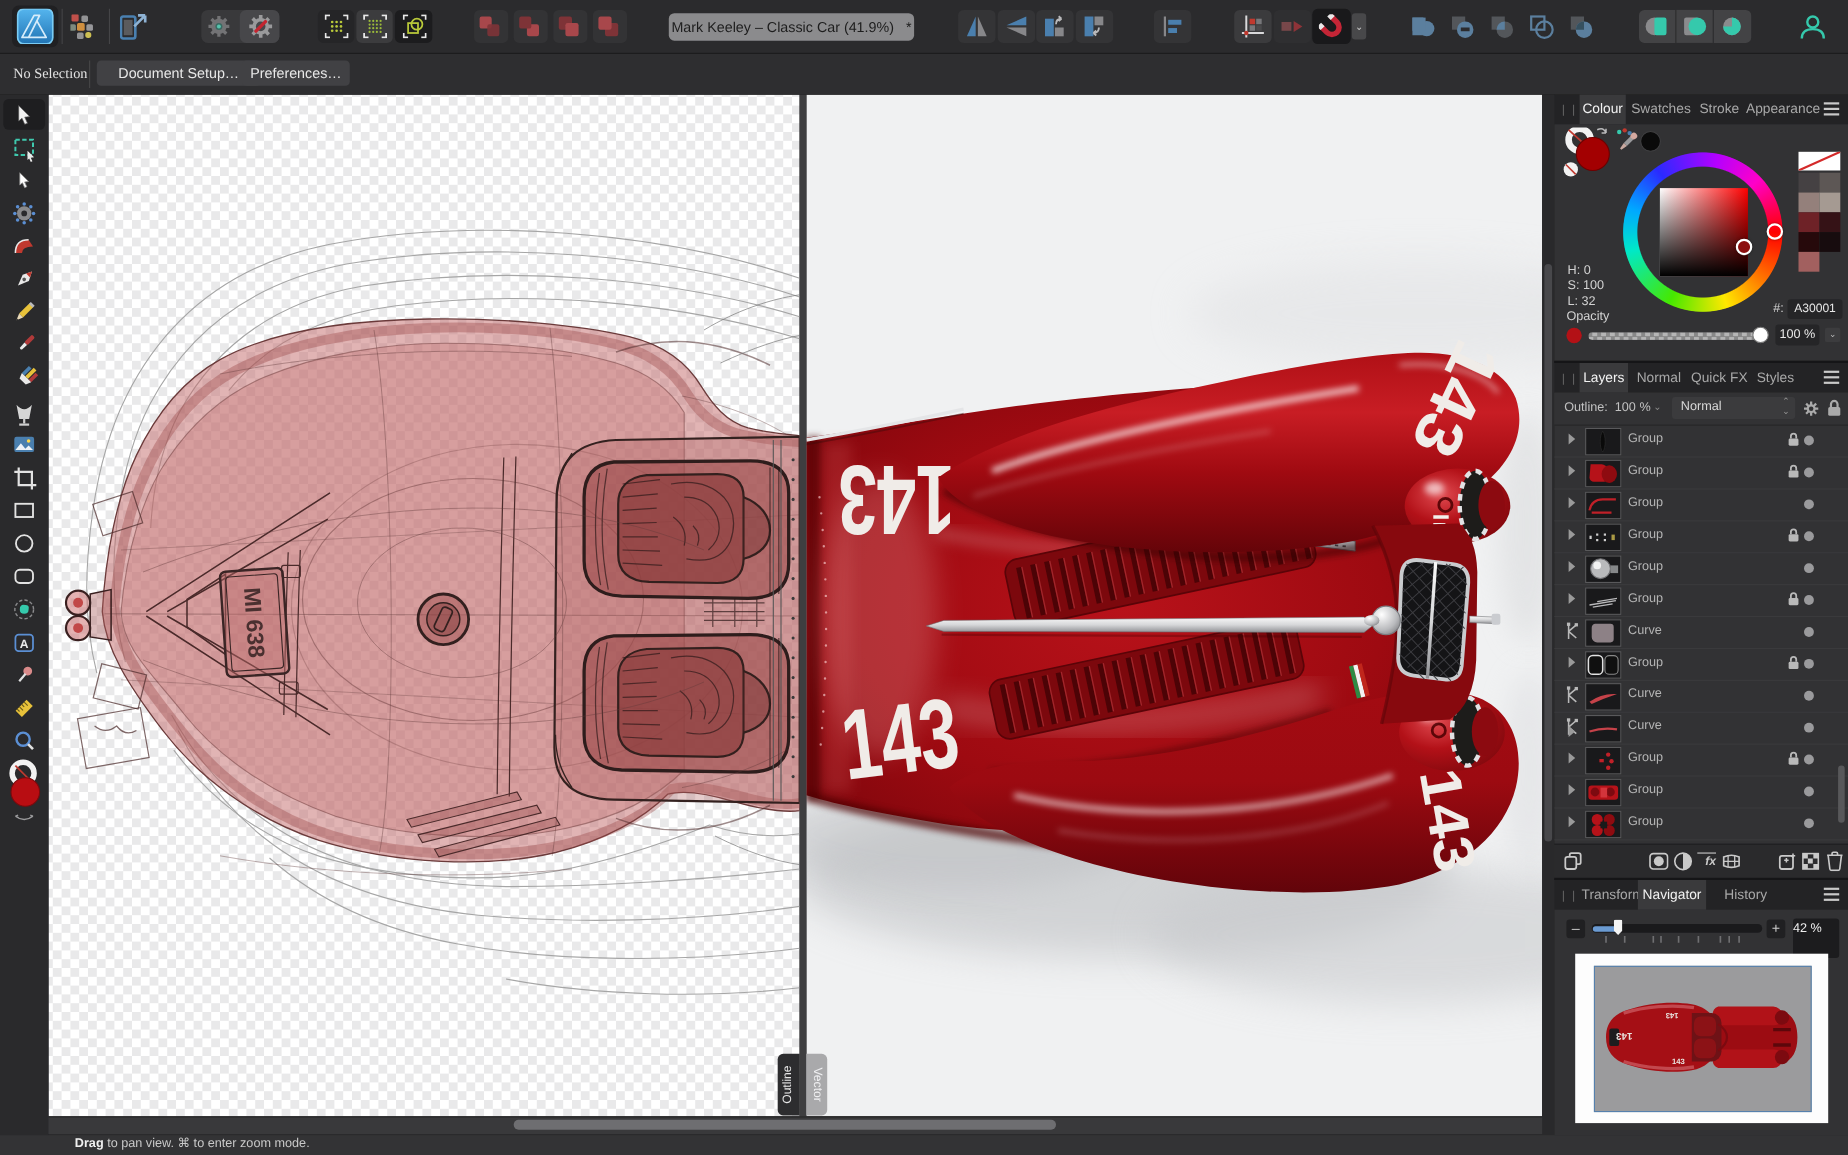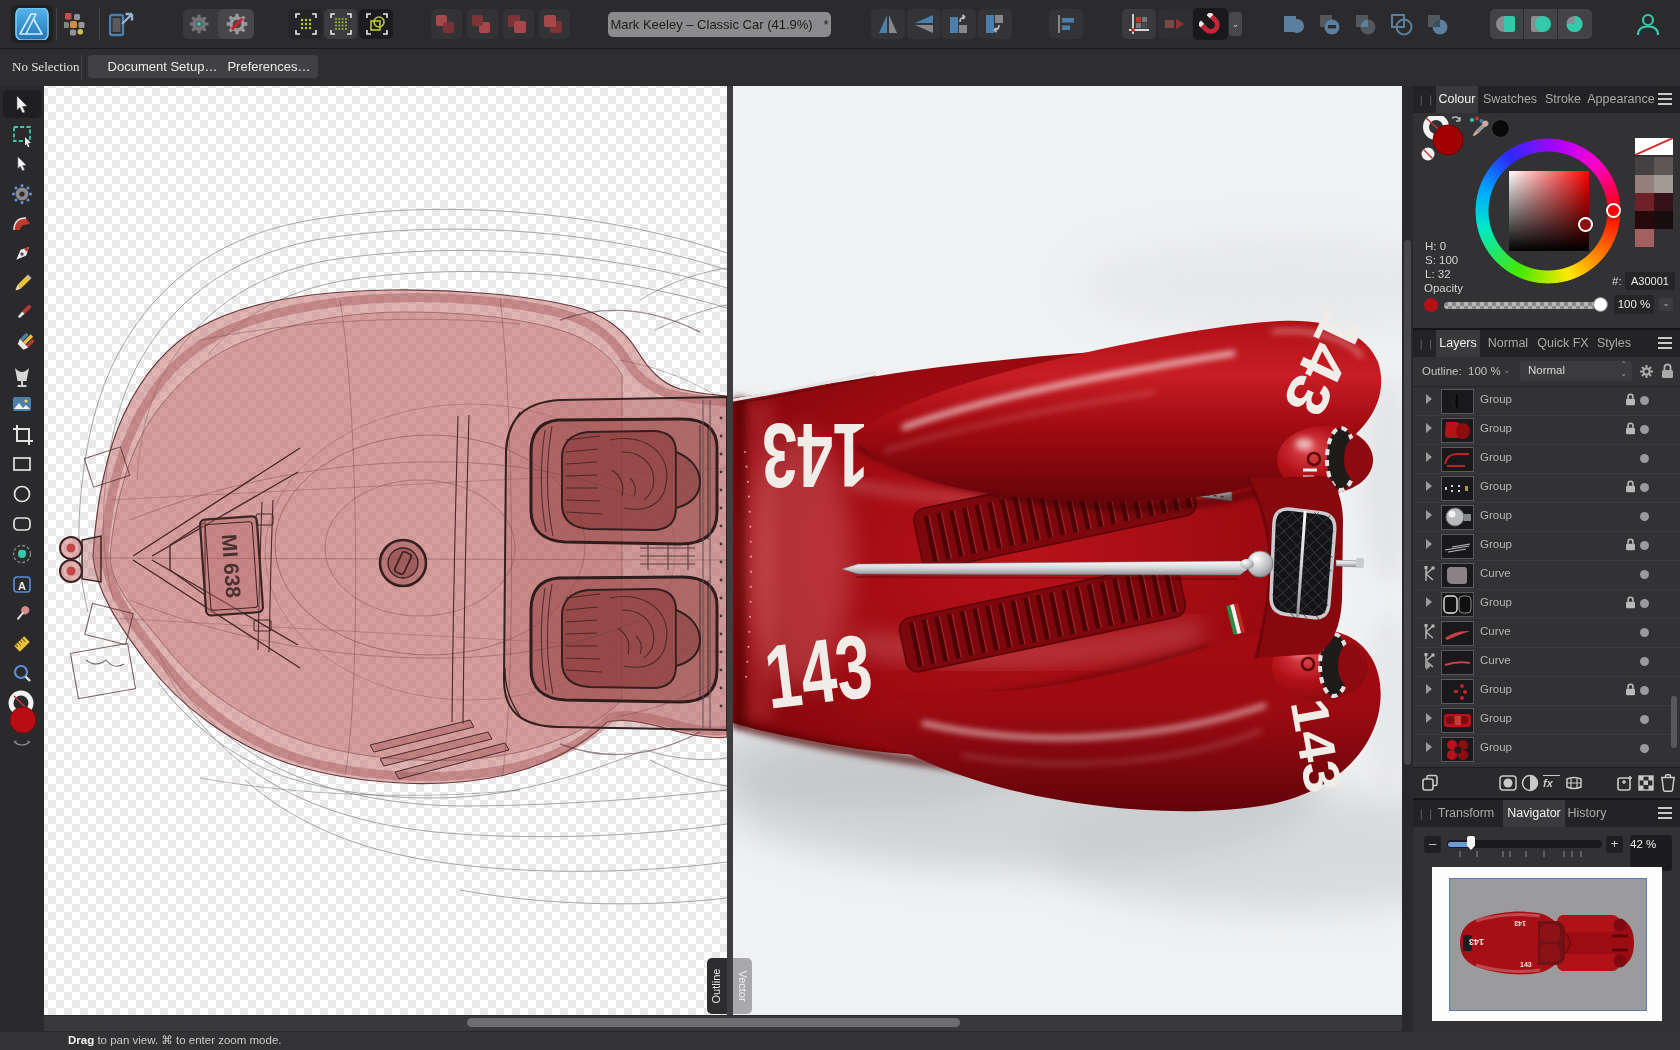--- a/index.html
+++ b/index.html
@@ -974,21 +974,21 @@
           <path d="M6 5 V3 a1.5 1.5 0 0 1 1.5 -1.5 H 14 a 2 2 0 0 1 2 2 V 10 a1.5 1.5 0 0 1 -1.5 1.5 H 12" fill="none" stroke="#c9c9c9" stroke-width="1.6"></path>
         </svg>
     <svg class="abs" style="left:86px;top:6px;" width="18" height="18" viewBox="0 0 18 18">
           <rect x="1" y="2" width="16" height="14" rx="3" fill="none" stroke="#c9c9c9" stroke-width="1.5"></rect>
           <circle cx="9" cy="9" r="4.5" fill="#c9c9c9"></circle>
         </svg>
     <svg class="abs" style="left:108px;top:6px;" width="18" height="18" viewBox="0 0 18 18">
           <circle cx="9" cy="9" r="7.5" fill="none" stroke="#c9c9c9" stroke-width="1.5"></circle>
           <path d="M9 1.5 A7.5 7.5 0 0 1 9 16.5 Z" fill="#c9c9c9"></path>
         </svg>
-    <div class="abs" style="left:130px;top:7px;width:17px;height:15px;border-top:1.8px solid #c9c9c9;color:#c9c9c9;font-size:11px;font-style:italic;font-weight:bold;text-align:left;line-height:15px;">fx</div>
+    <div class="abs" style="left:130px;top:7px;width:17px;height:15px;border-top:1.8px solid #c9c9c9;color:#c9c9c9;font-size:11px;font-style:italic;font-weight:bold;text-align:right;line-height:15px;">fx</div>
     <svg class="abs" style="left:152px;top:6px;" width="18" height="18" viewBox="0 0 18 18">
           <path d="M2 5 Q 9 2 16 5 L16 13 Q 9 16 2 13 Z" fill="none" stroke="#c9c9c9" stroke-width="1.5"></path>
           <path d="M6 3.8 V 14.5 M12 3.8 V 14.5 M2 9 H 16" stroke="#c9c9c9" stroke-width="1.2" fill="none"></path>
         </svg>
     <svg class="abs" style="left:203px;top:6px;" width="18" height="18" viewBox="0 0 18 18">
           <rect x="2" y="4" width="12" height="12" rx="2" fill="none" stroke="#c9c9c9" stroke-width="1.6"></rect>
           <path d="M12 4 h4 M14 2 v4 M6 8 h4 M8 6 v4" stroke="#c9c9c9" stroke-width="1.4"></path>
         </svg>
     <svg class="abs" style="left:224px;top:6px;" width="18" height="18" viewBox="0 0 18 18">
           <rect x="2" y="2" width="14" height="14" fill="none" stroke="#c9c9c9" stroke-width="1.4"></rect>
@@ -1000,21 +1000,21 @@
         </svg>
   </div>
   <div class="abs" style="left:258px;top:366px;width:6px;height:52px;background:#58585a;border-radius:3px;"></div>
  </div>
  <div class="abs" style="left:0;top:712px;width:267px;height:2px;background:#151517;"></div>
 
  <div class="panel" style="top:714px;height:232px;">
   <div class="tabbar">
    <div class="grip">❘❘</div>
    <div class="tab" style="left:20px;width:66px;">Transform</div>
-   <div class="tab sel" style="left:90px;width:62px;">Navigator</div>
+   <div class="tab sel" style="left:76px;width:62px;">Navigator</div>
    <div class="tab" style="left:150px;width:48px;">History</div>
    <div class="burger">
           <div></div>
           <div></div>
           <div></div>
         </div>
   </div>
   <div class="abs" style="left:11px;top:36px;width:17px;height:17px;background:#202022;border-radius:3px;color:#ccc;text-align:center;line-height:15px;font-size:13px;">–</div>
   <div class="abs" style="left:34px;top:40px;width:155px;height:8px;background:#1a1a1c;border-radius:4px;"></div>
   <div class="abs" style="left:35px;top:41.5px;width:24px;height:5px;background:#6b9bd2;border-radius:3px;"></div>

